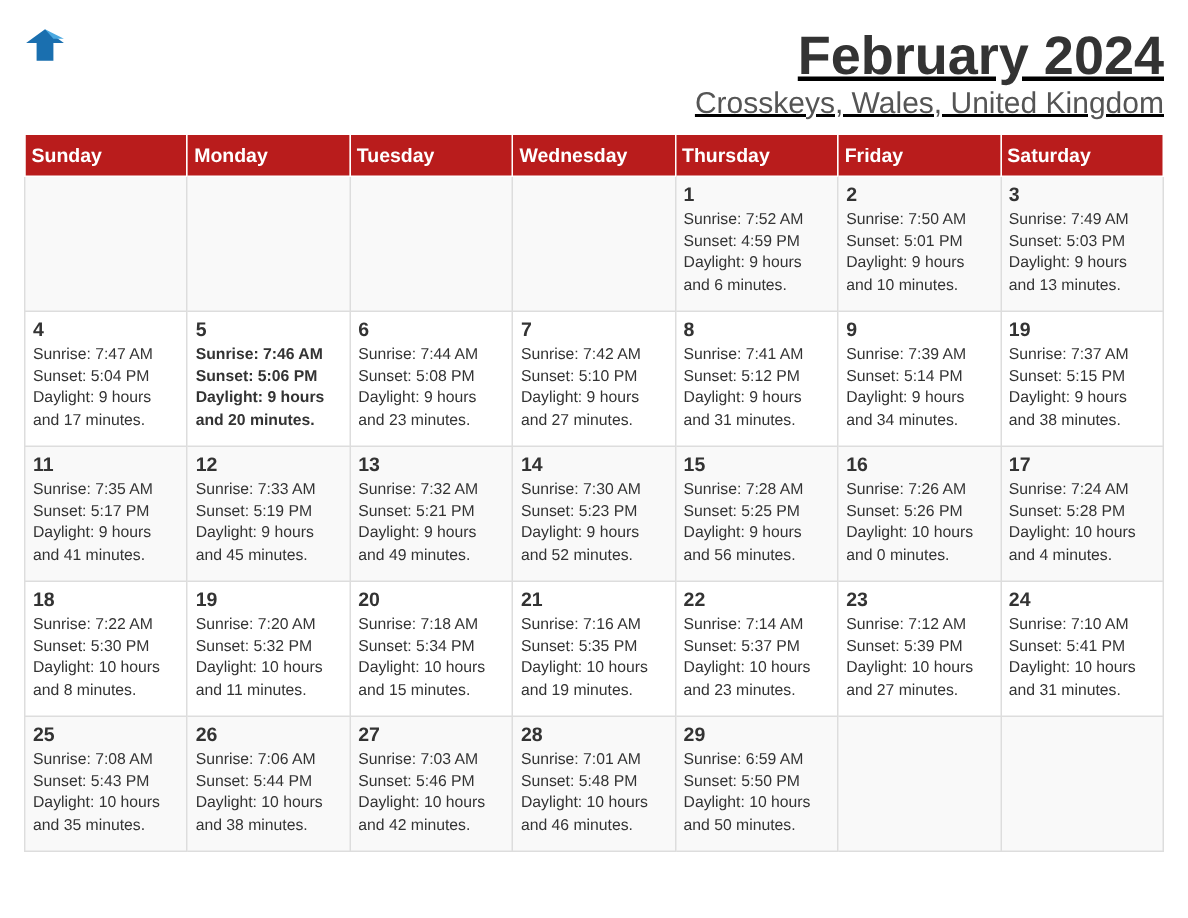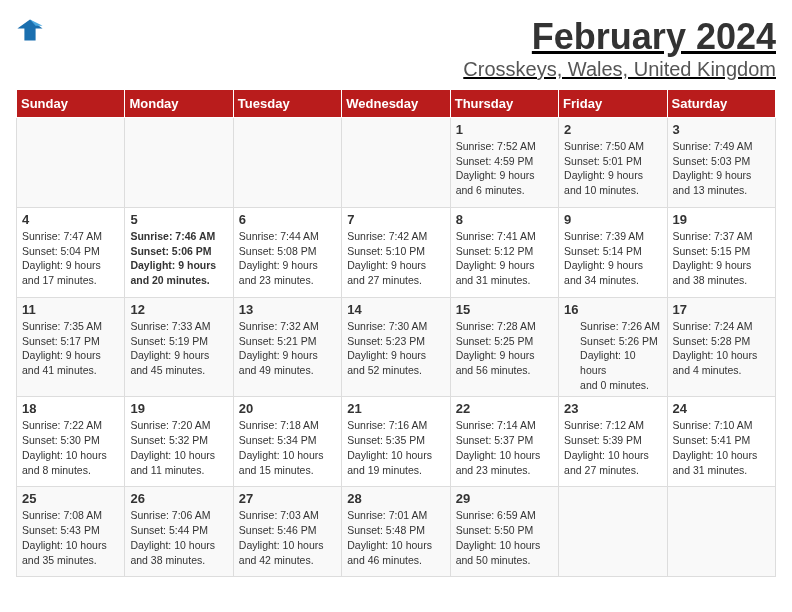--- a/index.html
+++ b/index.html
@@ -223,21 +223,21 @@
         </td>
         <td>
           <span class="day-num">15</span>
           <div class="day-info" style="white-space: pre-line;">Sunrise: 7:28 AM
 Sunset: 5:25 PM
 Daylight: 9 hours
 and 56 minutes.</div>
         </td>
         <td>
           <span class="day-num">16</span>
-          <div class="day-info" style="white-space: pre-line; margin-left: 16px;">Sunrise: 7:26 AM
+          <div class="day-info" style="white-space: pre-line;">Sunrise: 7:26 AM
 Sunset: 5:26 PM
 Daylight: 10 hours
 and 0 minutes.</div>
         </td>
         <td>
           <span class="day-num">17</span>
           <div class="day-info" style="white-space: pre-line;">Sunrise: 7:24 AM
 Sunset: 5:28 PM
 Daylight: 10 hours
 and 4 minutes.</div>

